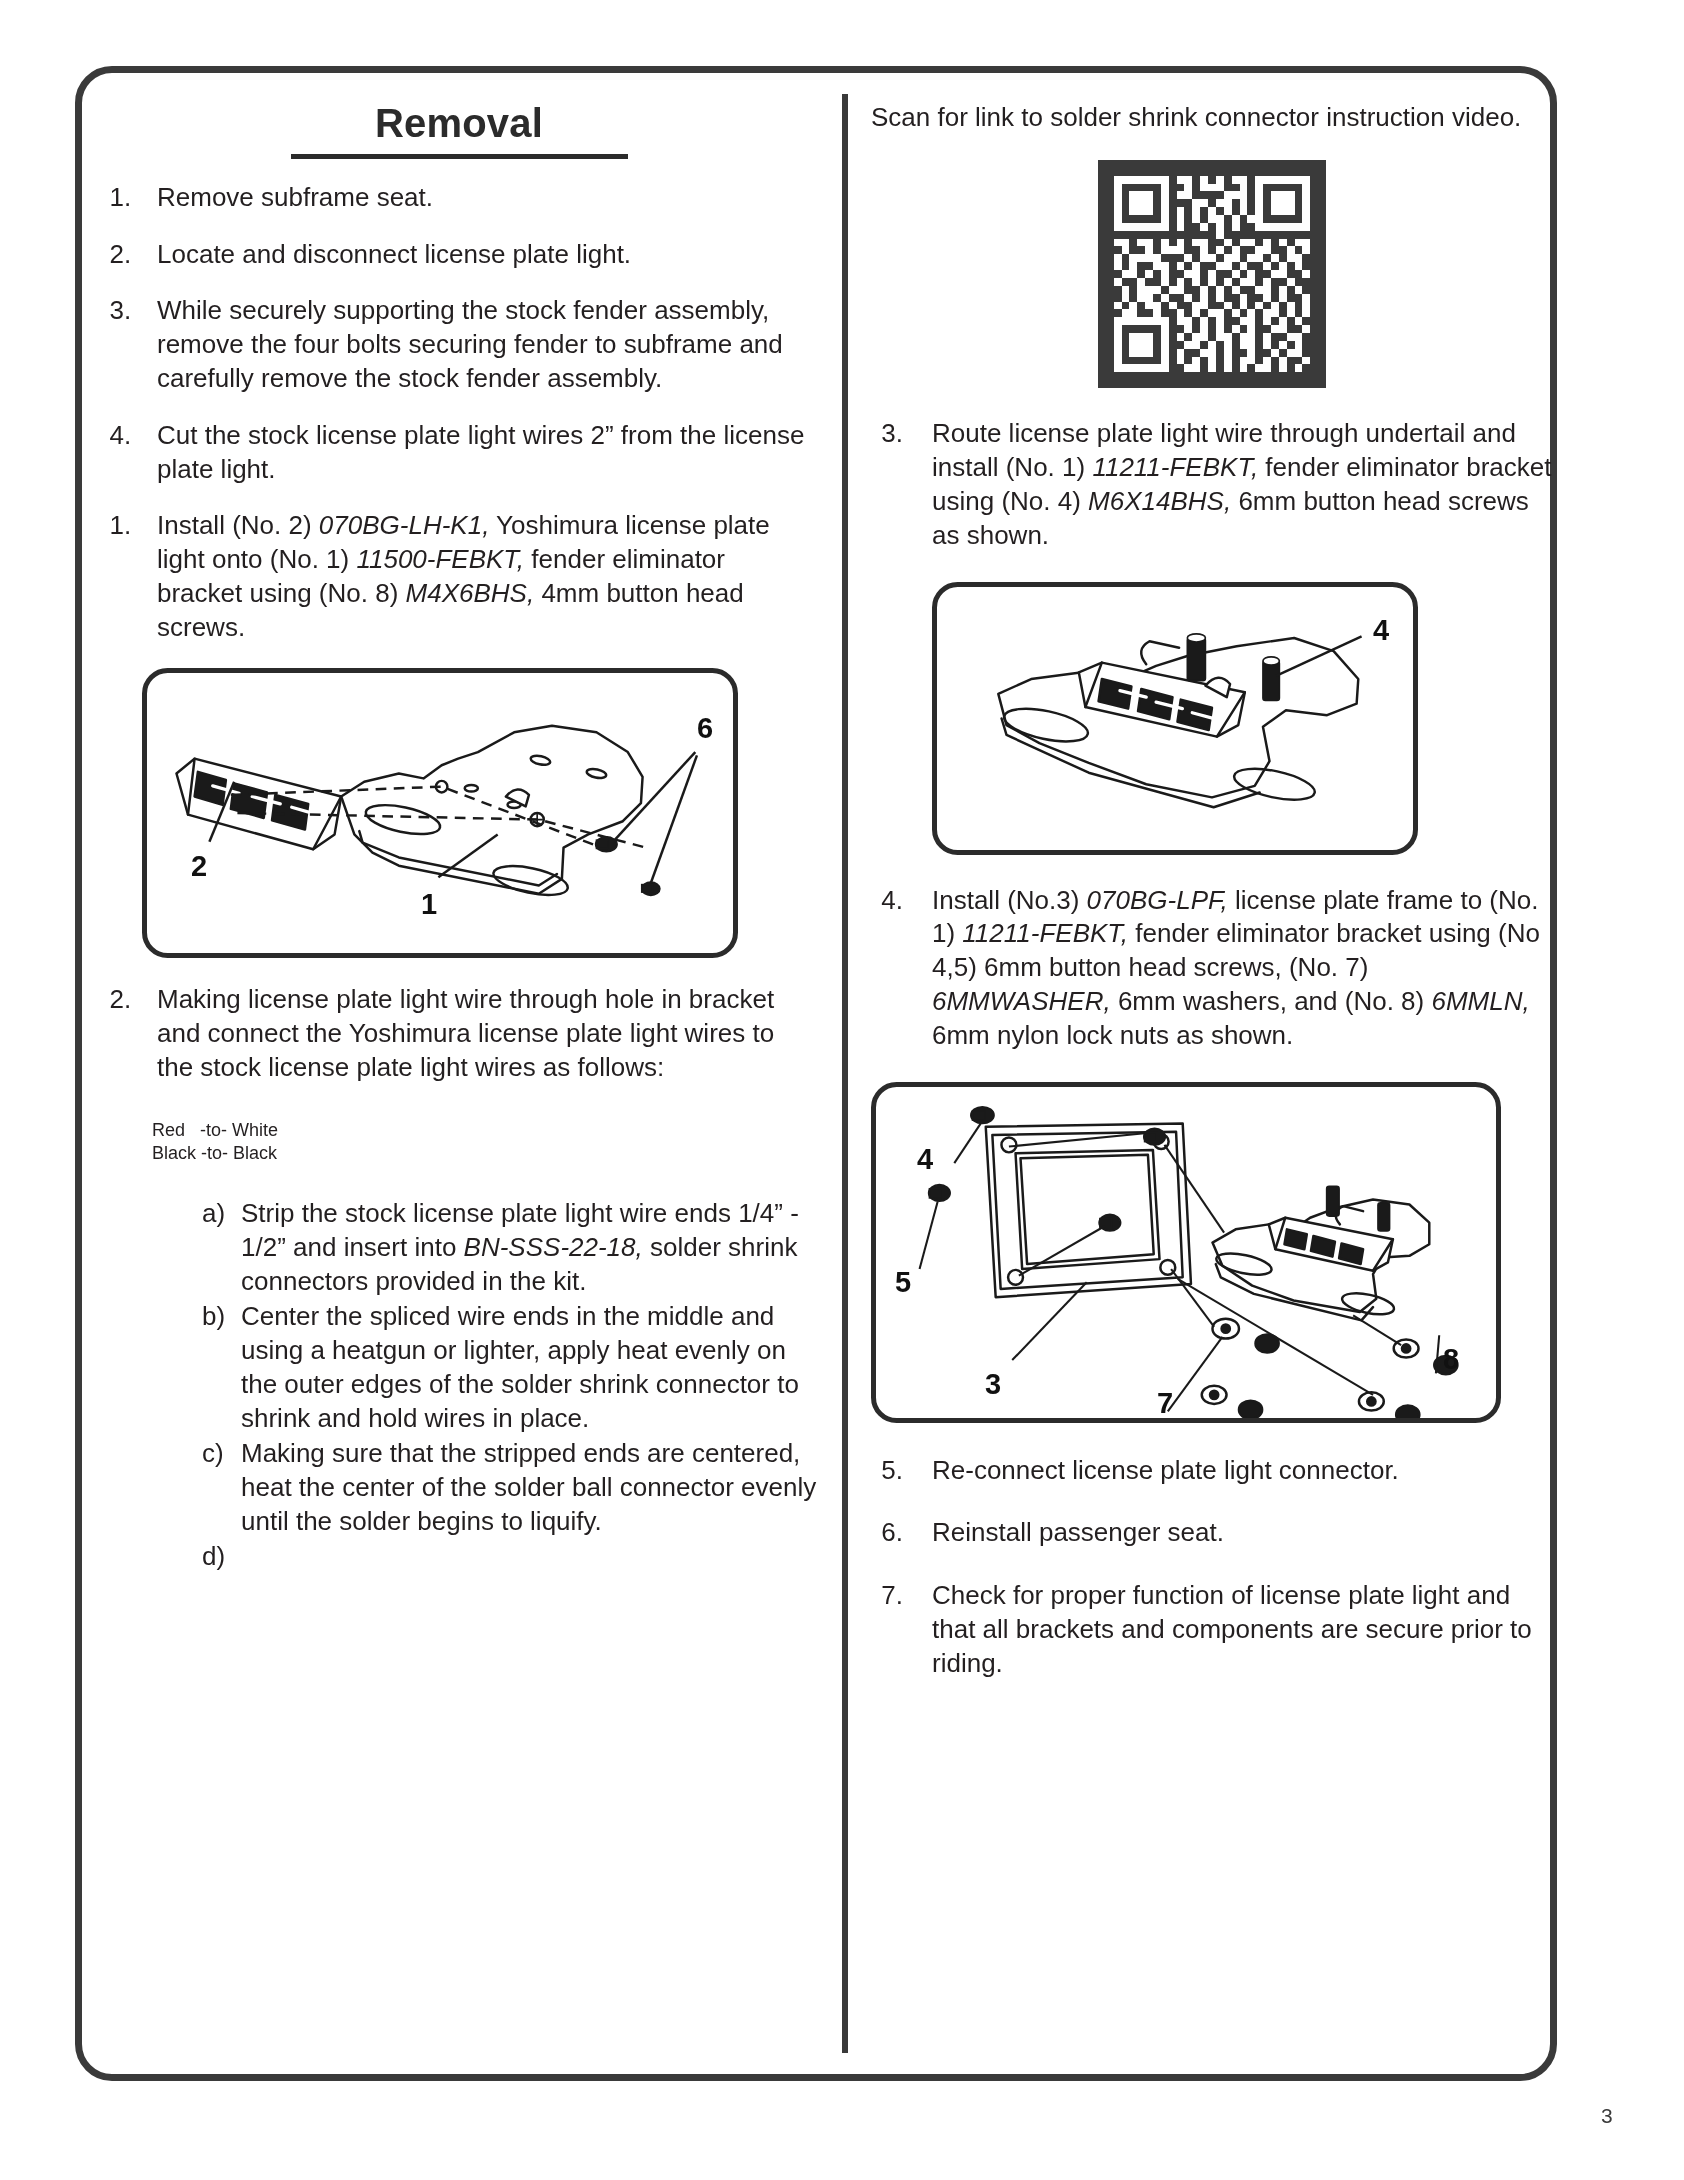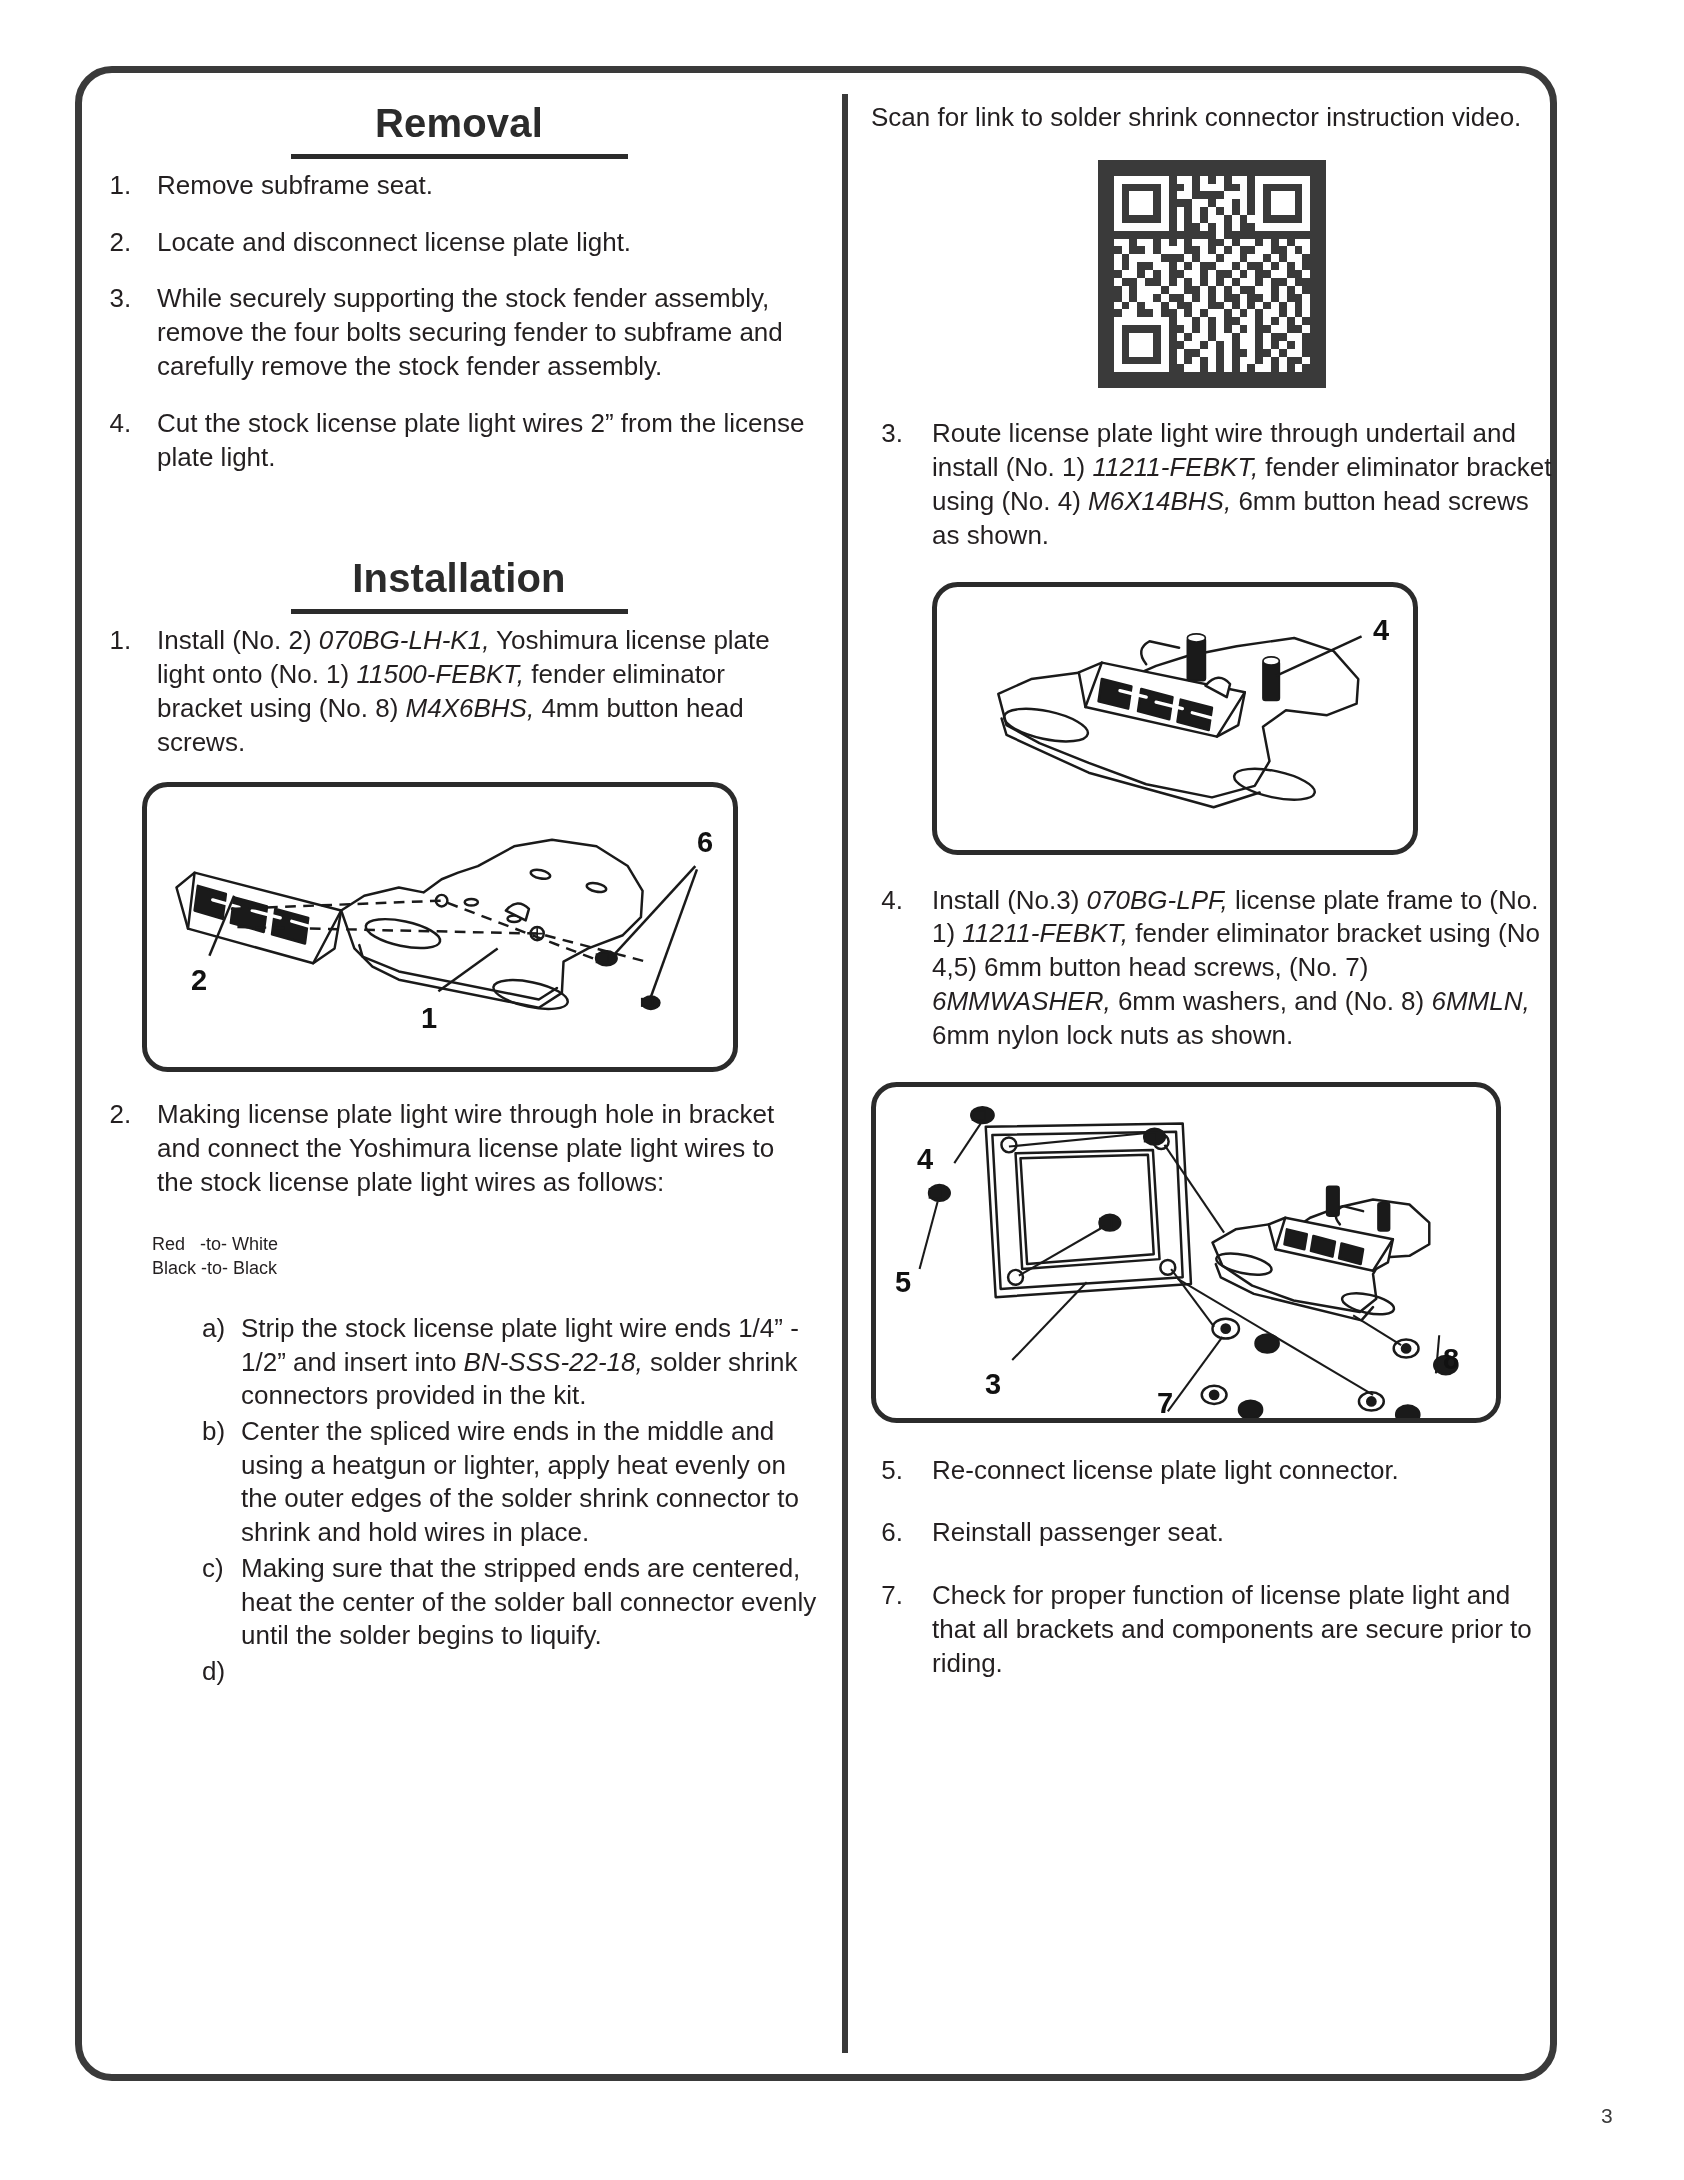--- a/index.html
+++ b/index.html
@@ -62,21 +62,21 @@
     color: #2b2b2b;
     letter-spacing: 0.2px;
     margin: 0;
   }
   .heading-rule {
     height: 5.1px;
     background: #2b2b2b;
     width: 337px;
     margin: 7.7px auto 0 auto;
   }
-  .heading-wrap { margin-bottom: 10px; }
+  .heading-wrap { margin-bottom: 22px; }
   .heading-wrap.installation { margin-top: 82px; }
 
   
   ol.steps {
     list-style: none;
     margin: 0;
     padding: 0;
   }
   ol.steps > li {
     position: relative;
@@ -192,24 +192,20 @@
     <li>
       <span class="num">3.</span>
       <span>While securely supporting the stock fender assembly, remove the four bolts securing fender to subframe and carefully remove the stock fender assembly.</span>
     </li>
     <li>
       <span class="num">4.</span>
       <span>Cut the stock license plate light wires 2” from the license plate light.</span>
     </li>
   </ol>
 
-  <div class="heading-wrap installation">
-    <div class="section-heading">Installation</div>
-    <div class="heading-rule"></div>
-  </div>
 
   <ol class="steps">
     <li>
       <span class="num">1.</span><span>Install (No. 2) </span><i>070BG-LH-K1,</i><span> Yoshimura license plate light onto (No. 1) </span><i>11500-FEBKT,</i><span> fender eliminator bracket using (No. 8) </span><i>M4X6BHS,</i><span> 4mm button head screws.</span>
     </li>
   </ol>
 
   <div class="figure fig-1">
     <svg viewBox="0 0 700 340">
       <g fill="none" stroke="#1a1a1a" stroke-width="3" stroke-linejoin="round" stroke-linecap="round">

